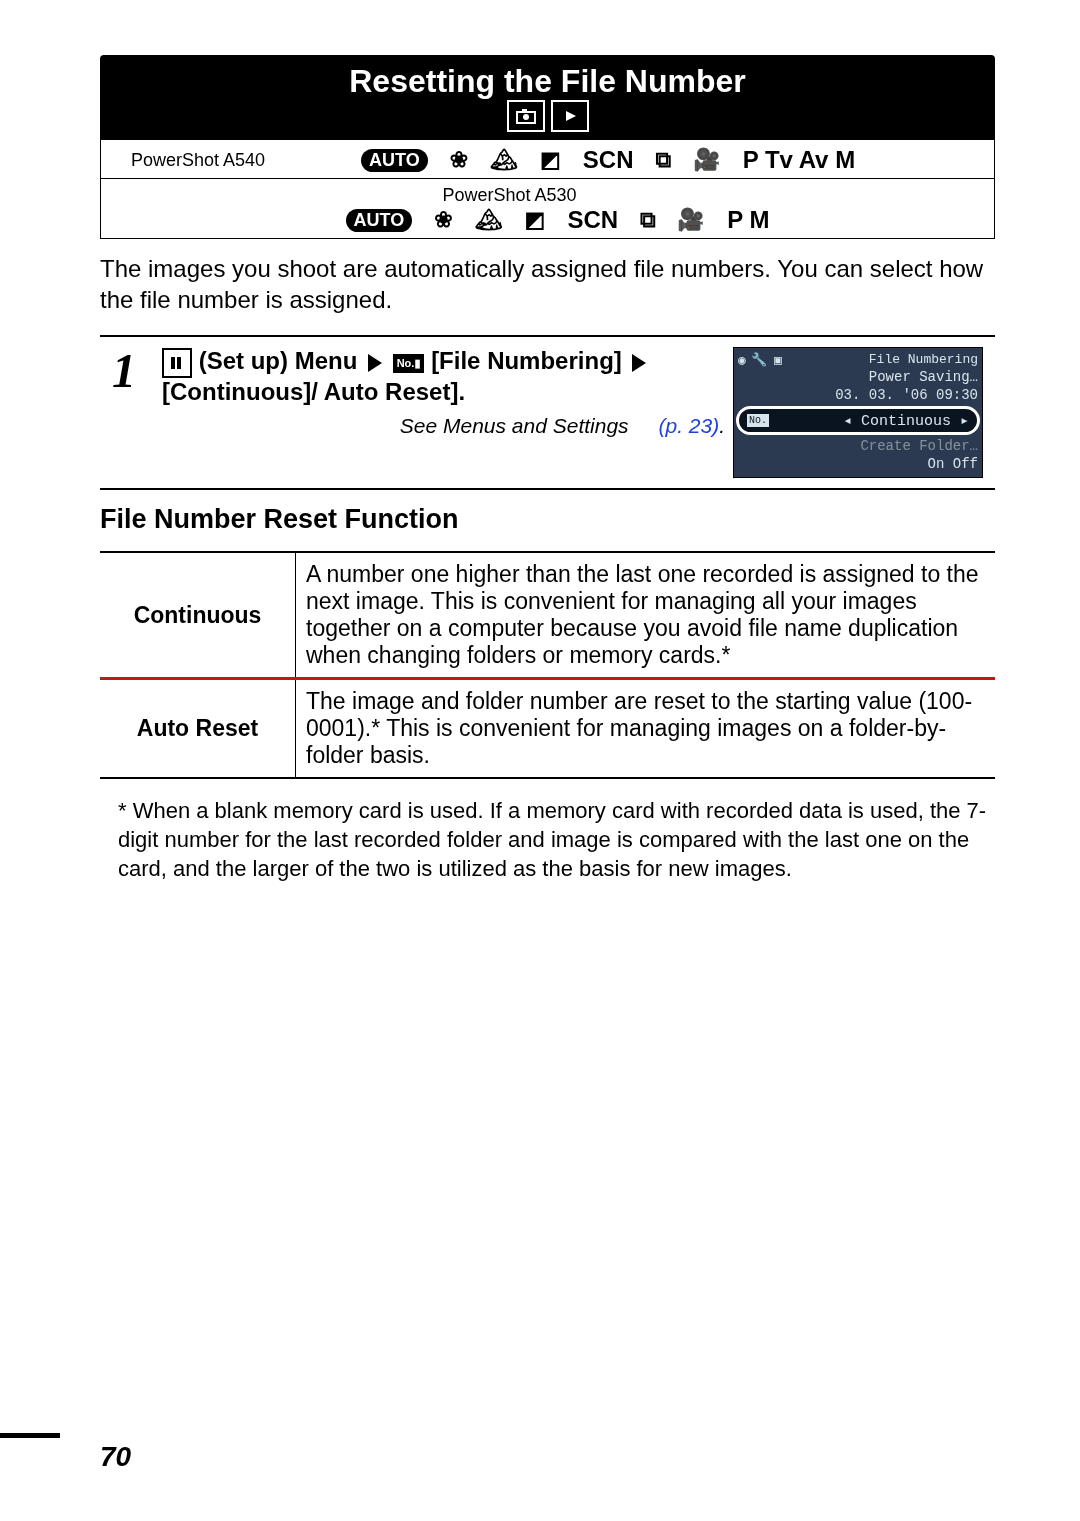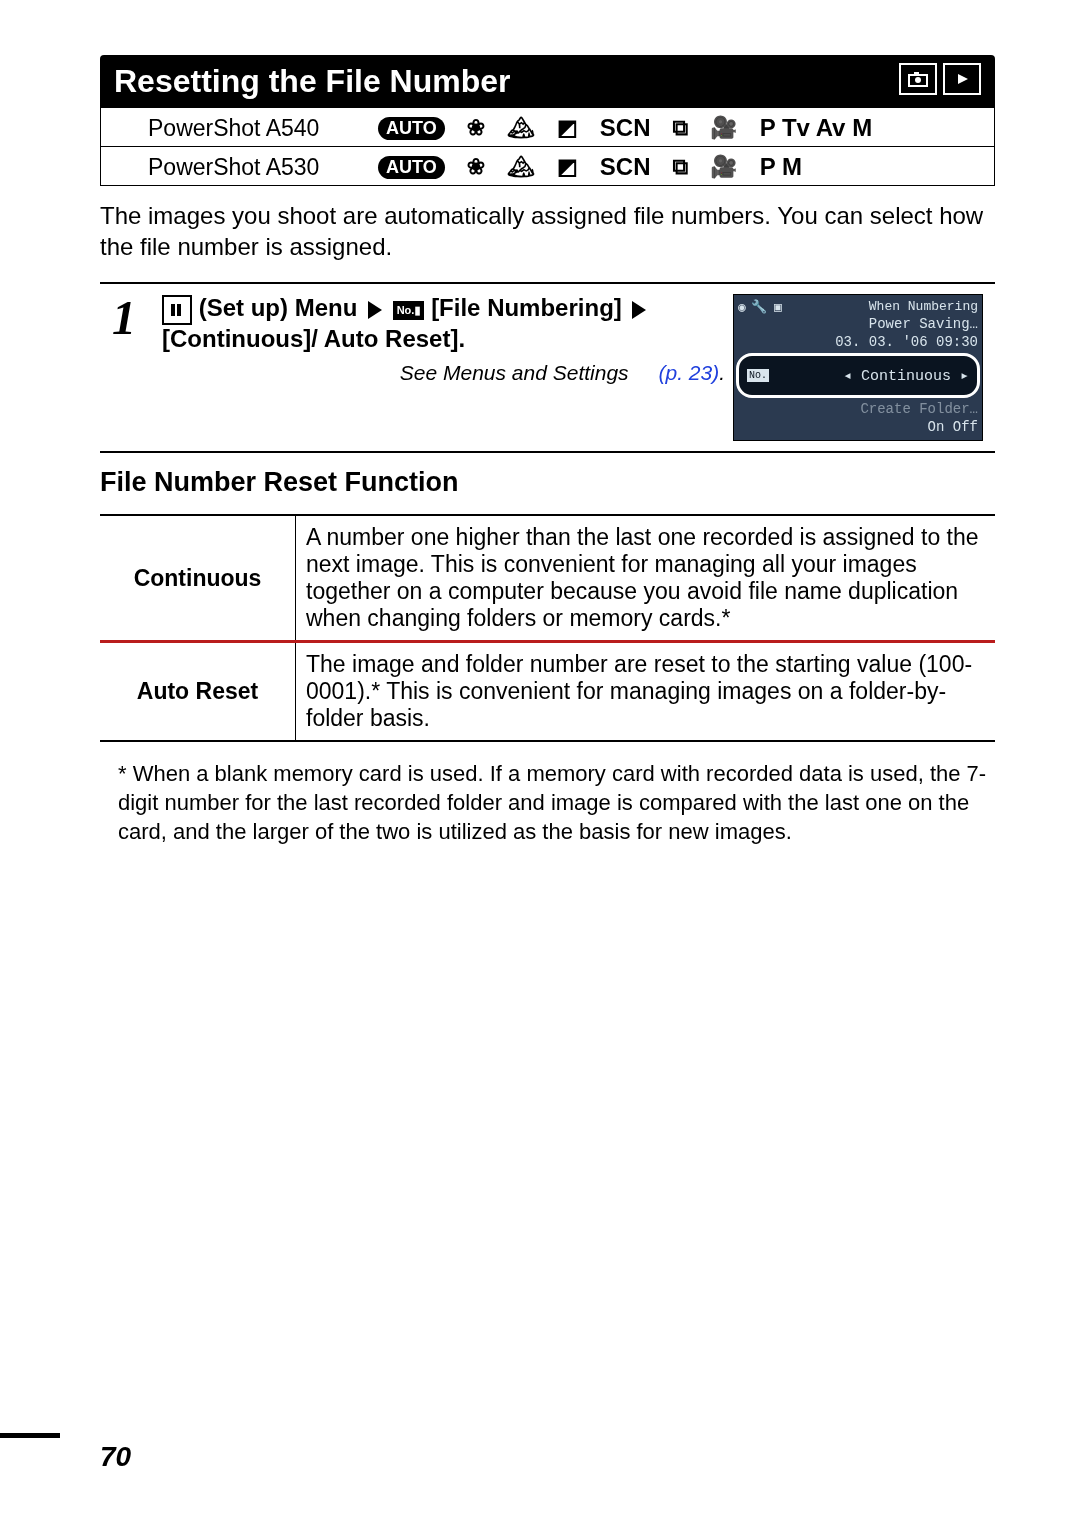--- a/index.html
+++ b/index.html
@@ -16,23 +16,24 @@
     padding: 55px 85px 0 100px;
   }
   .title-bar {
     background: #000;
     color: #fff;
     font-weight: bold;
     font-size: 32px;
     padding: 8px 14px;
     display: flex;
     justify-content: space-between;
-    align-items: flex-start;
+    align-items: center;
     border-top-left-radius: 4px;
     border-top-right-radius: 4px;
+    flex-direction: column;
   }
   .title-icons {
     display: flex;
     gap: 6px;
   }
   .title-icons span {
     display: inline-flex;
     width: 34px;
     height: 28px;
     border: 2px solid #fff;
@@ -43,25 +44,24 @@
   .models {
     border: 1px solid #000;
     border-top: none;
   }
   .model-row {
     display: flex;
     align-items: center;
     border-bottom: 1px solid #000;
     padding: 6px 10px 4px 30px;
   }
-  .model-row:last-child { border-bottom: none; }
+  .model-row:last-child { border-bottom: none; flex-direction: column; }
   .model-name {
     width: 230px;
-    font-size: 23px;
-    margin-left: 17px;
+    font-size: 18px;
   }
   .mode-strip {
     display: flex;
     align-items: center;
     gap: 22px;
     font-weight: bold;
     font-size: 24px;
     color: #000;
   }
   .mode-auto {
@@ -150,21 +150,21 @@
   .lcd-row {
     display:flex;
     justify-content:space-between;
     font-size:14px;
     padding:1px 0;
   }
   .lcd-sel {
     background:#0a1420;
     border:3px solid #fff;
     border-radius:16px;
-    padding:10px 8px;
+    padding:2px 8px;
     margin:2px -2px;
     display:flex;justify-content:space-between;align-items:center;gap:31px;
   }
   .section-head {
     font-weight: bold;
     font-size: 27px;
     margin: 14px 0 16px 0;
   }
   table.fn {
     width: 100%;
@@ -276,21 +276,21 @@
       <span>[Continuous]/ Auto Reset].</span>
       <div class="see-ref">
         <span>See Menus and Settings </span><a href="#">(p. 23)</a><span>.</span>
       </div>
     </div>
     <div class="lcd">
       <div style="display:flex;gap:6px;font-size:13px;">
         <span>◉</span>
         <span>🔧</span>
         <span>▣</span>
-        <span style="margin-left:auto">When Numbering</span>
+        <span style="margin-left:auto">File Numbering</span>
       </div>
       <div class="lcd-row">
           <span></span>
           <span>Power Saving…</span>
         </div>
       <div class="lcd-row">
           <span></span>
           <span>03. 03. '06 09:30</span>
         </div>
       <div class="lcd-sel">

